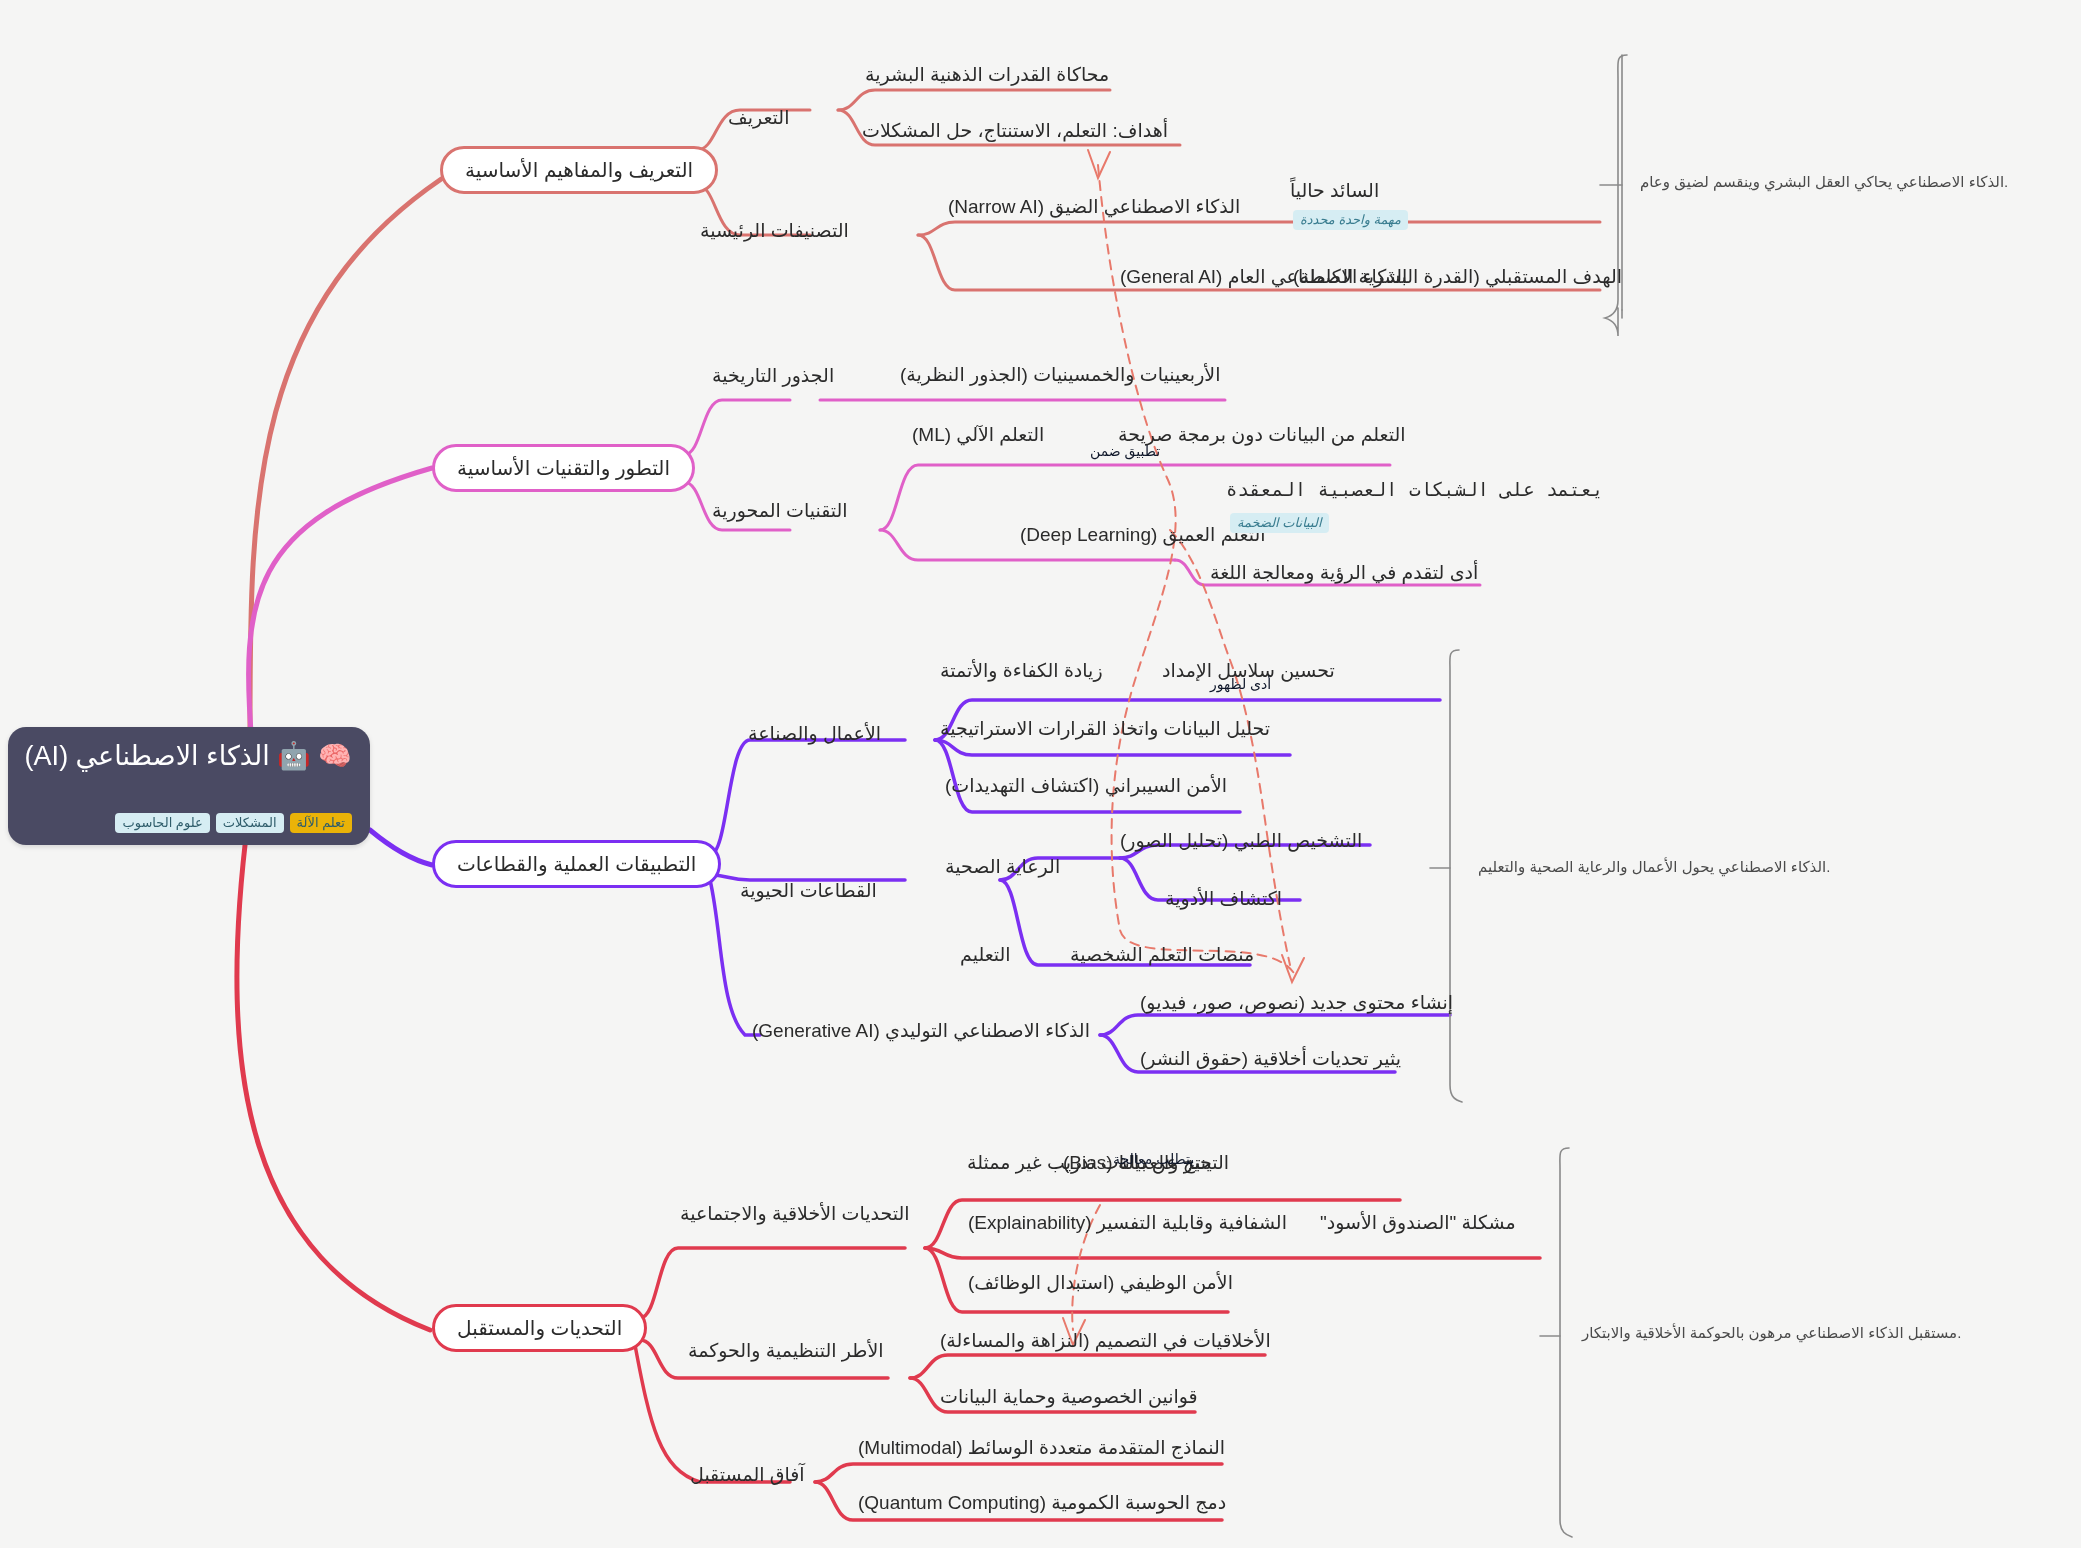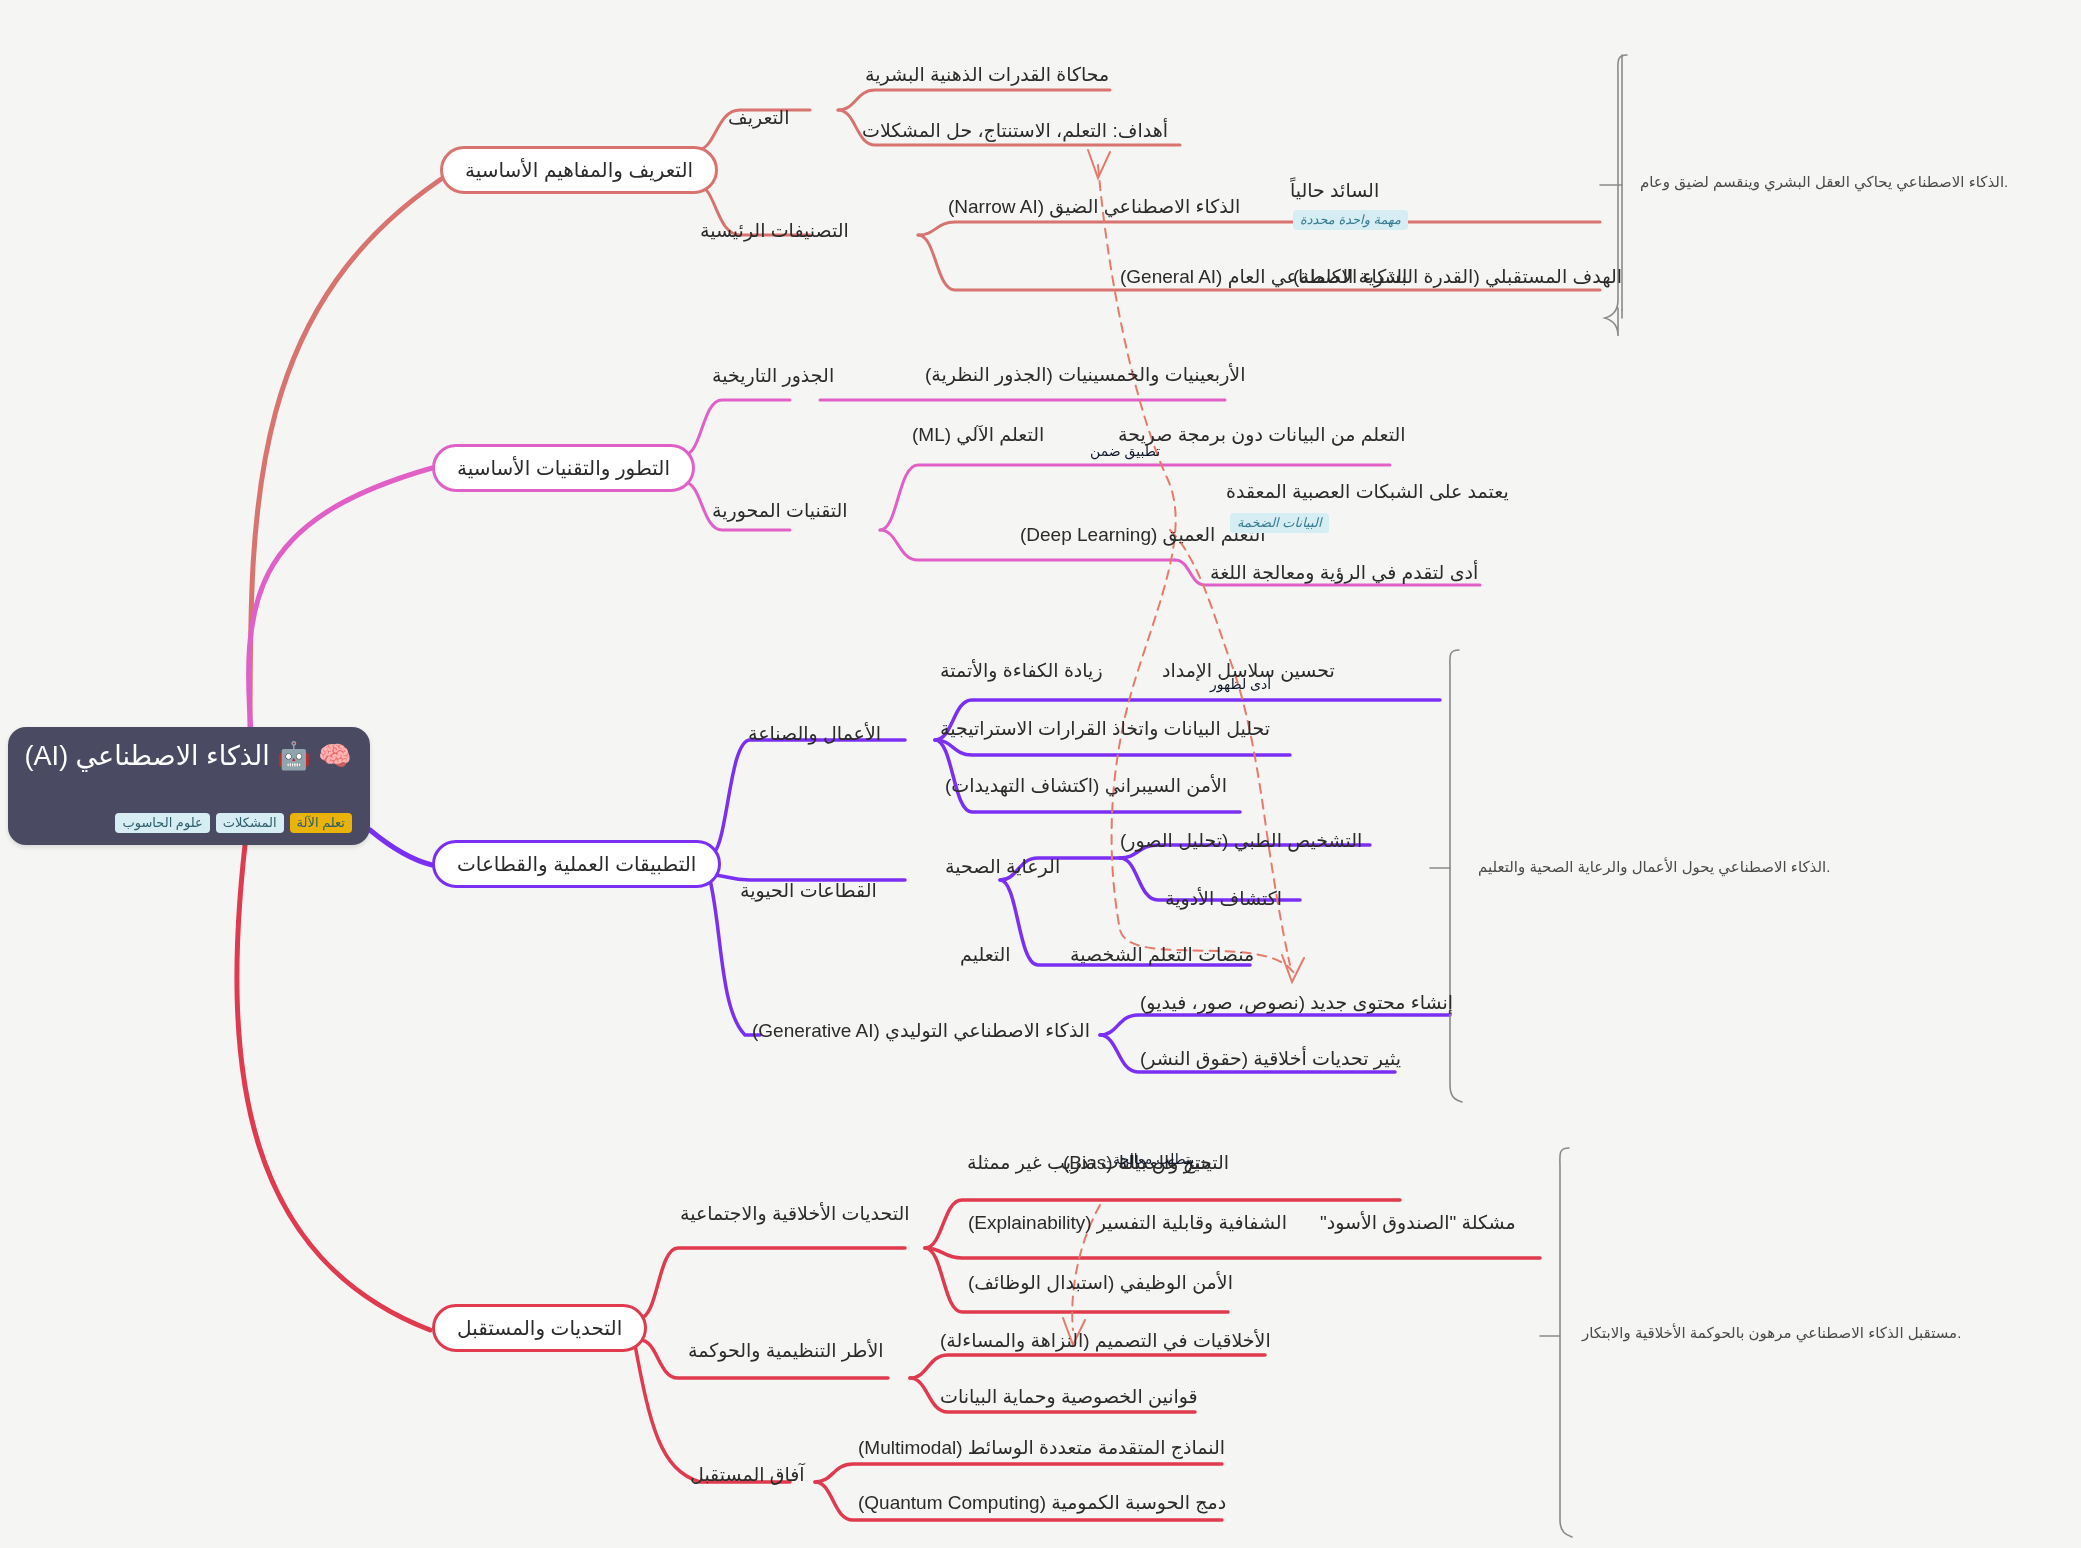--- a/index.html
+++ b/index.html
@@ -251,27 +251,27 @@
   </div>
   <div class="leaf" style="left:1120px; top:266px;">الذكاء الاصطناعي العام (General AI)</div>
   <div class="leaf-extra" style="left:1293px; top:266px;">الهدف المستقبلي (القدرة البشرية الكاملة)</div>
 
   <div class="summary" style="left:1640px; top:173px;">.الذكاء الاصطناعي يحاكي العقل البشري وينقسم لضيق وعام</div>
 
   <div class="branch b2" style="left:432px; top:444px;">التطور والتقنيات الأساسية</div>
   <div class="sublabel" style="left:712px; top:365px;">الجذور التاريخية</div>
   <div class="sublabel" style="left:712px; top:500px;">التقنيات المحورية</div>
 
-  <div class="leaf" style="left:900px; top:364px;margin-left:25px;">الأربعينيات والخمسينيات (الجذور النظرية)</div>
+  <div class="leaf" style="left:900px; top:364px;">الأربعينيات والخمسينيات (الجذور النظرية)</div>
 
   <div class="leaf" style="left:912px; top:424px;">التعلم الآلي (ML)</div>
   <div class="leaf-extra" style="left:1118px; top:424px;">التعلم من البيانات دون برمجة صريحة</div>
 
   <div class="leaf" style="left:1020px; top:524px;">التعلم العميق (Deep Learning)</div>
-  <div class="leaf-extra" style="left:1226px; top:481px;">يعتمد على الشبكات العصبية المعقدة</div>
+  <div class="leaf-extra" style="left:1226px; top:481px;font-family:Liberation Mono, monospace;">يعتمد على الشبكات العصبية المعقدة</div>
   <div class="badge-wrap" style="left:1230px; top:513px;">
     <span class="badge">البيانات الضخمة</span>
   </div>
   <div class="leaf-extra" style="left:1210px; top:562px;">أدى لتقدم في الرؤية ومعالجة اللغة</div>
 
   <div class="branch b3" style="left:432px; top:840px;">التطبيقات العملية والقطاعات</div>
   <div class="sublabel" style="left:748px; top:723px;">الأعمال والصناعة</div>
   <div class="sublabel" style="left:740px; top:880px;">القطاعات الحيوية</div>
   <div class="sublabel" style="left:752px; top:1020px;">الذكاء الاصطناعي التوليدي (Generative AI)</div>
 

